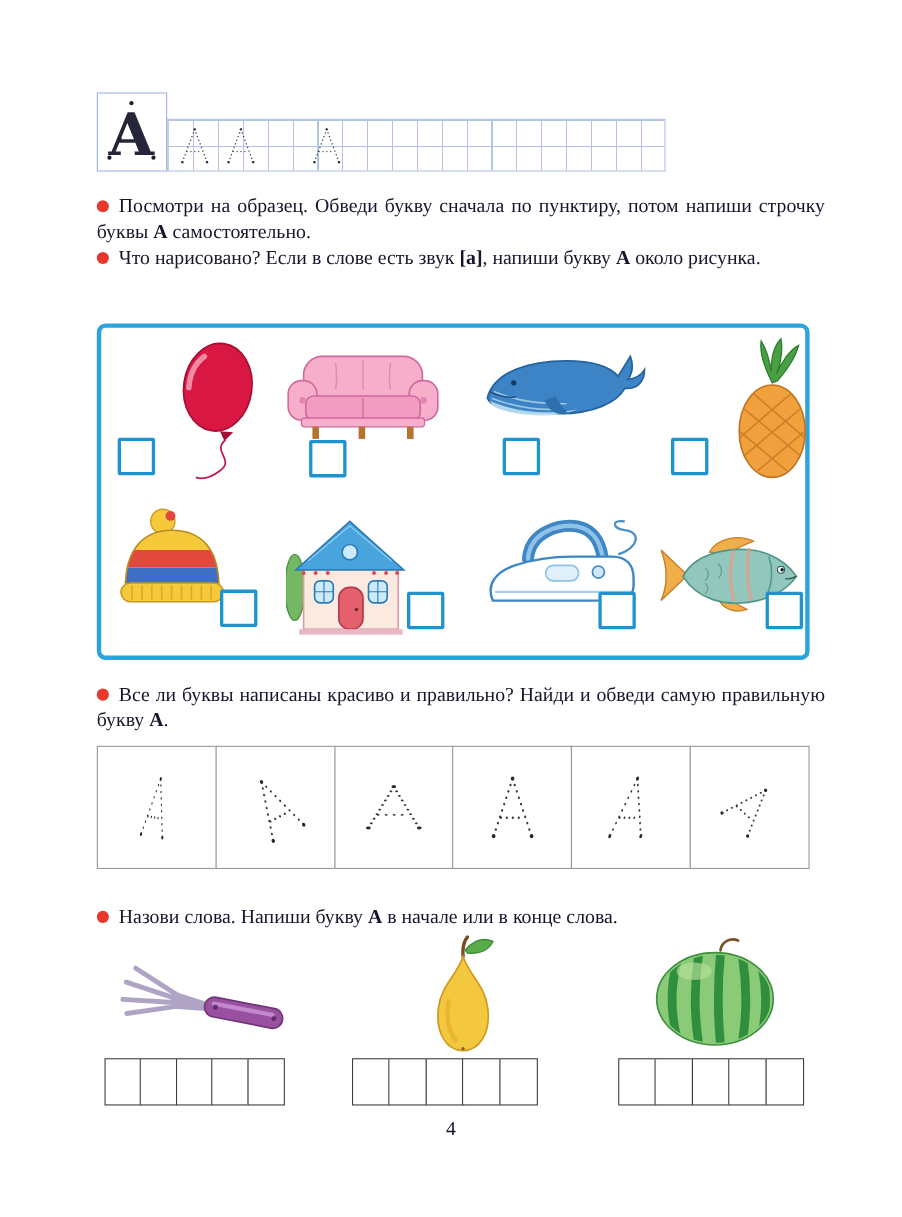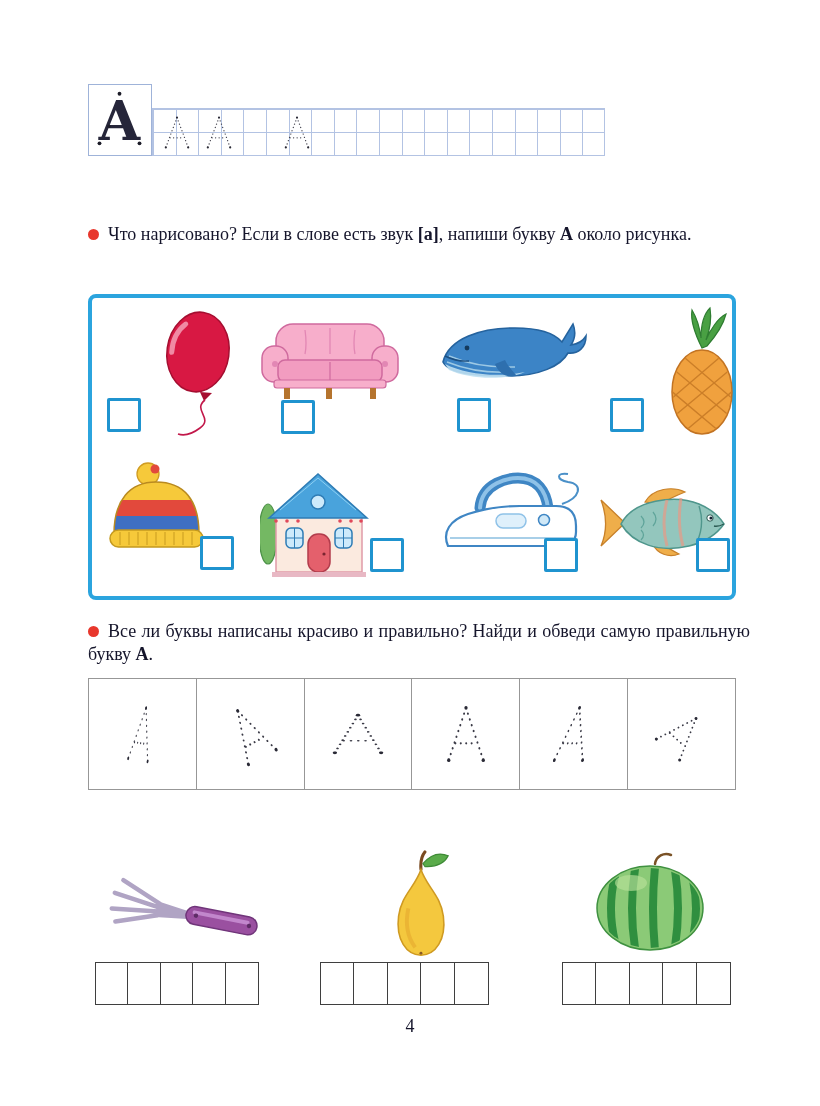--- a/index.html
+++ b/index.html
@@ -79,20 +79,23 @@
         </svg>
       <svg class="traceA" style="left:50px" viewBox="0 0 60 70">
           <use href="#dotA"></use>
         </svg>
       <svg class="traceA" style="left:128px" viewBox="0 0 60 70">
           <use href="#dotA"></use>
         </svg>
     </div>
   </div>
 
+  <p class="task" style="top:176px">
+    <span class="bullet"></span><span>Посмотри на образец. Обведи букву сначала по пунктиру, потом напиши строчку буквы </span><b>А</b><span> самостоятельно.</span>
+  </p>
 
   <p class="task" style="top:223px">
     <span class="bullet"></span><span>Что нарисовано? Если в слове есть звук </span><b>[а]</b><span>, напиши букву </span><b>А</b><span> около рисунка.</span>
   </p>
 
   <div class="pic-box">
 
     <div class="pic" style="left:62px;top:10px">
       <svg width="90" height="132" viewBox="0 0 90 132">
         <ellipse cx="44" cy="44" rx="31" ry="40" fill="#d81843" stroke="#a50e30" stroke-width="1.5" transform="rotate(8 44 44)"></ellipse>
@@ -252,20 +255,23 @@
           <use href="#dotA"></use>
         </svg>
       </div>
     <div class="vcell">
         <svg class="v6" viewBox="0 0 60 70">
           <use href="#dotA"></use>
         </svg>
       </div>
   </div>
 
+  <p class="task" style="top:822px">
+    <span class="bullet"></span><span>Назови слова. Напиши букву </span><b>А</b><span> в начале или в конце слова.</span>
+  </p>
 
   <div class="pic" style="left:100px;top:866px">
     <svg width="165" height="95" viewBox="0 0 165 95">
       <g transform="rotate(11 82 48)">
         <path d="M58,42 L18,26 M58,46 L12,40 M58,50 L12,56 M58,54 L18,68" stroke="#b0a4c4" stroke-width="4.5" stroke-linecap="round" fill="none"></path>
         <path d="M56,40 L88,44 L88,52 L56,56 Z" fill="#b0a4c4"></path>
         <rect x="86" y="38" width="72" height="18" rx="9" fill="#9a50a0" stroke="#70357a" stroke-width="1.5"></rect>
         <rect x="92" y="42" width="58" height="4" rx="2" fill="#c287cc"></rect>
         <circle cx="96" cy="47" r="2.2" fill="#5e2c66"></circle>
         <circle cx="150" cy="47" r="2.2" fill="#5e2c66"></circle>

